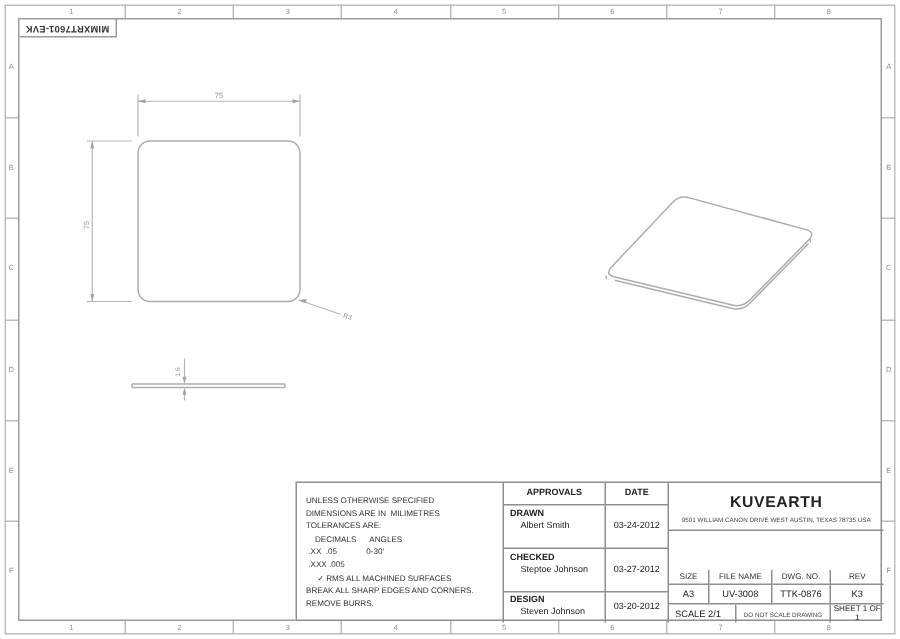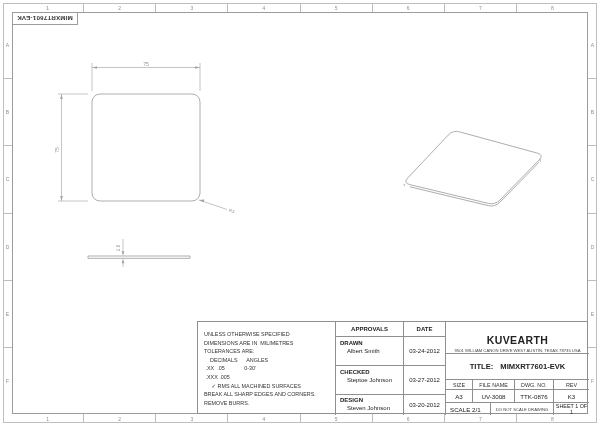--- a/index.html
+++ b/index.html
@@ -183,29 +183,25 @@
       <div class="name">Steptoe Johnson</div>
     </div>
     <div class="cell center datecell bR bB" style="left:206px;top:44px;width:42px;height:29px;">03-27-2012</div>
 
     <div class="cell rolecell bR" style="left:138px;top:73px;width:68px;height:20px;padding-top:2px;">
       <div class="role">DESIGN</div>
       <div class="name">Steven Johnson</div>
     </div>
     <div class="cell center datecell bR" style="left:206px;top:73px;width:42px;height:20px;">03-20-2012</div>
 
-    <div class="cell center companycell bB" style="left:248px;top:0;width:143px;height:32px;justify-content:flex-end;">
+    <div class="cell center companycell bB" style="left:248px;top:0;width:143px;height:32px;">
       <div class="coname">KUVEARTH</div>
       <div class="coaddr">9501 WILLIAM CANON DRIVE WEST AUSTIN, TEXAS 78735 USA</div>
     </div>
 
-    <div class="cell center titlerow bB" style="left:248px;top:32px;width:143px;height:26px;">
-      <span class="tlabel">TITLE:</span>
-      <span>MIMXRT7601-EVK</span>
-    </div>
 
     <div class="cell center ihdr bR bB" style="left:248px;top:58px;width:27px;height:10px;">SIZE</div>
     <div class="cell center ihdr bR bB" style="left:275px;top:58px;width:42px;height:10px;">FILE NAME</div>
     <div class="cell center ihdr bR bB" style="left:317px;top:58px;width:39px;height:10px;">DWG. NO.</div>
     <div class="cell center ihdr bB" style="left:356px;top:58px;width:35px;height:10px;">REV</div>
 
     <div class="cell center ival bR bB" style="left:248px;top:68px;width:27px;height:13px;">A3</div>
     <div class="cell center ival bR bB" style="left:275px;top:68px;width:42px;height:13px;">UV-3008</div>
     <div class="cell center ival bR bB" style="left:317px;top:68px;width:39px;height:13px;">TTK-0876</div>
     <div class="cell center ival bB" style="left:356px;top:68px;width:35px;height:13px;">K3</div>

